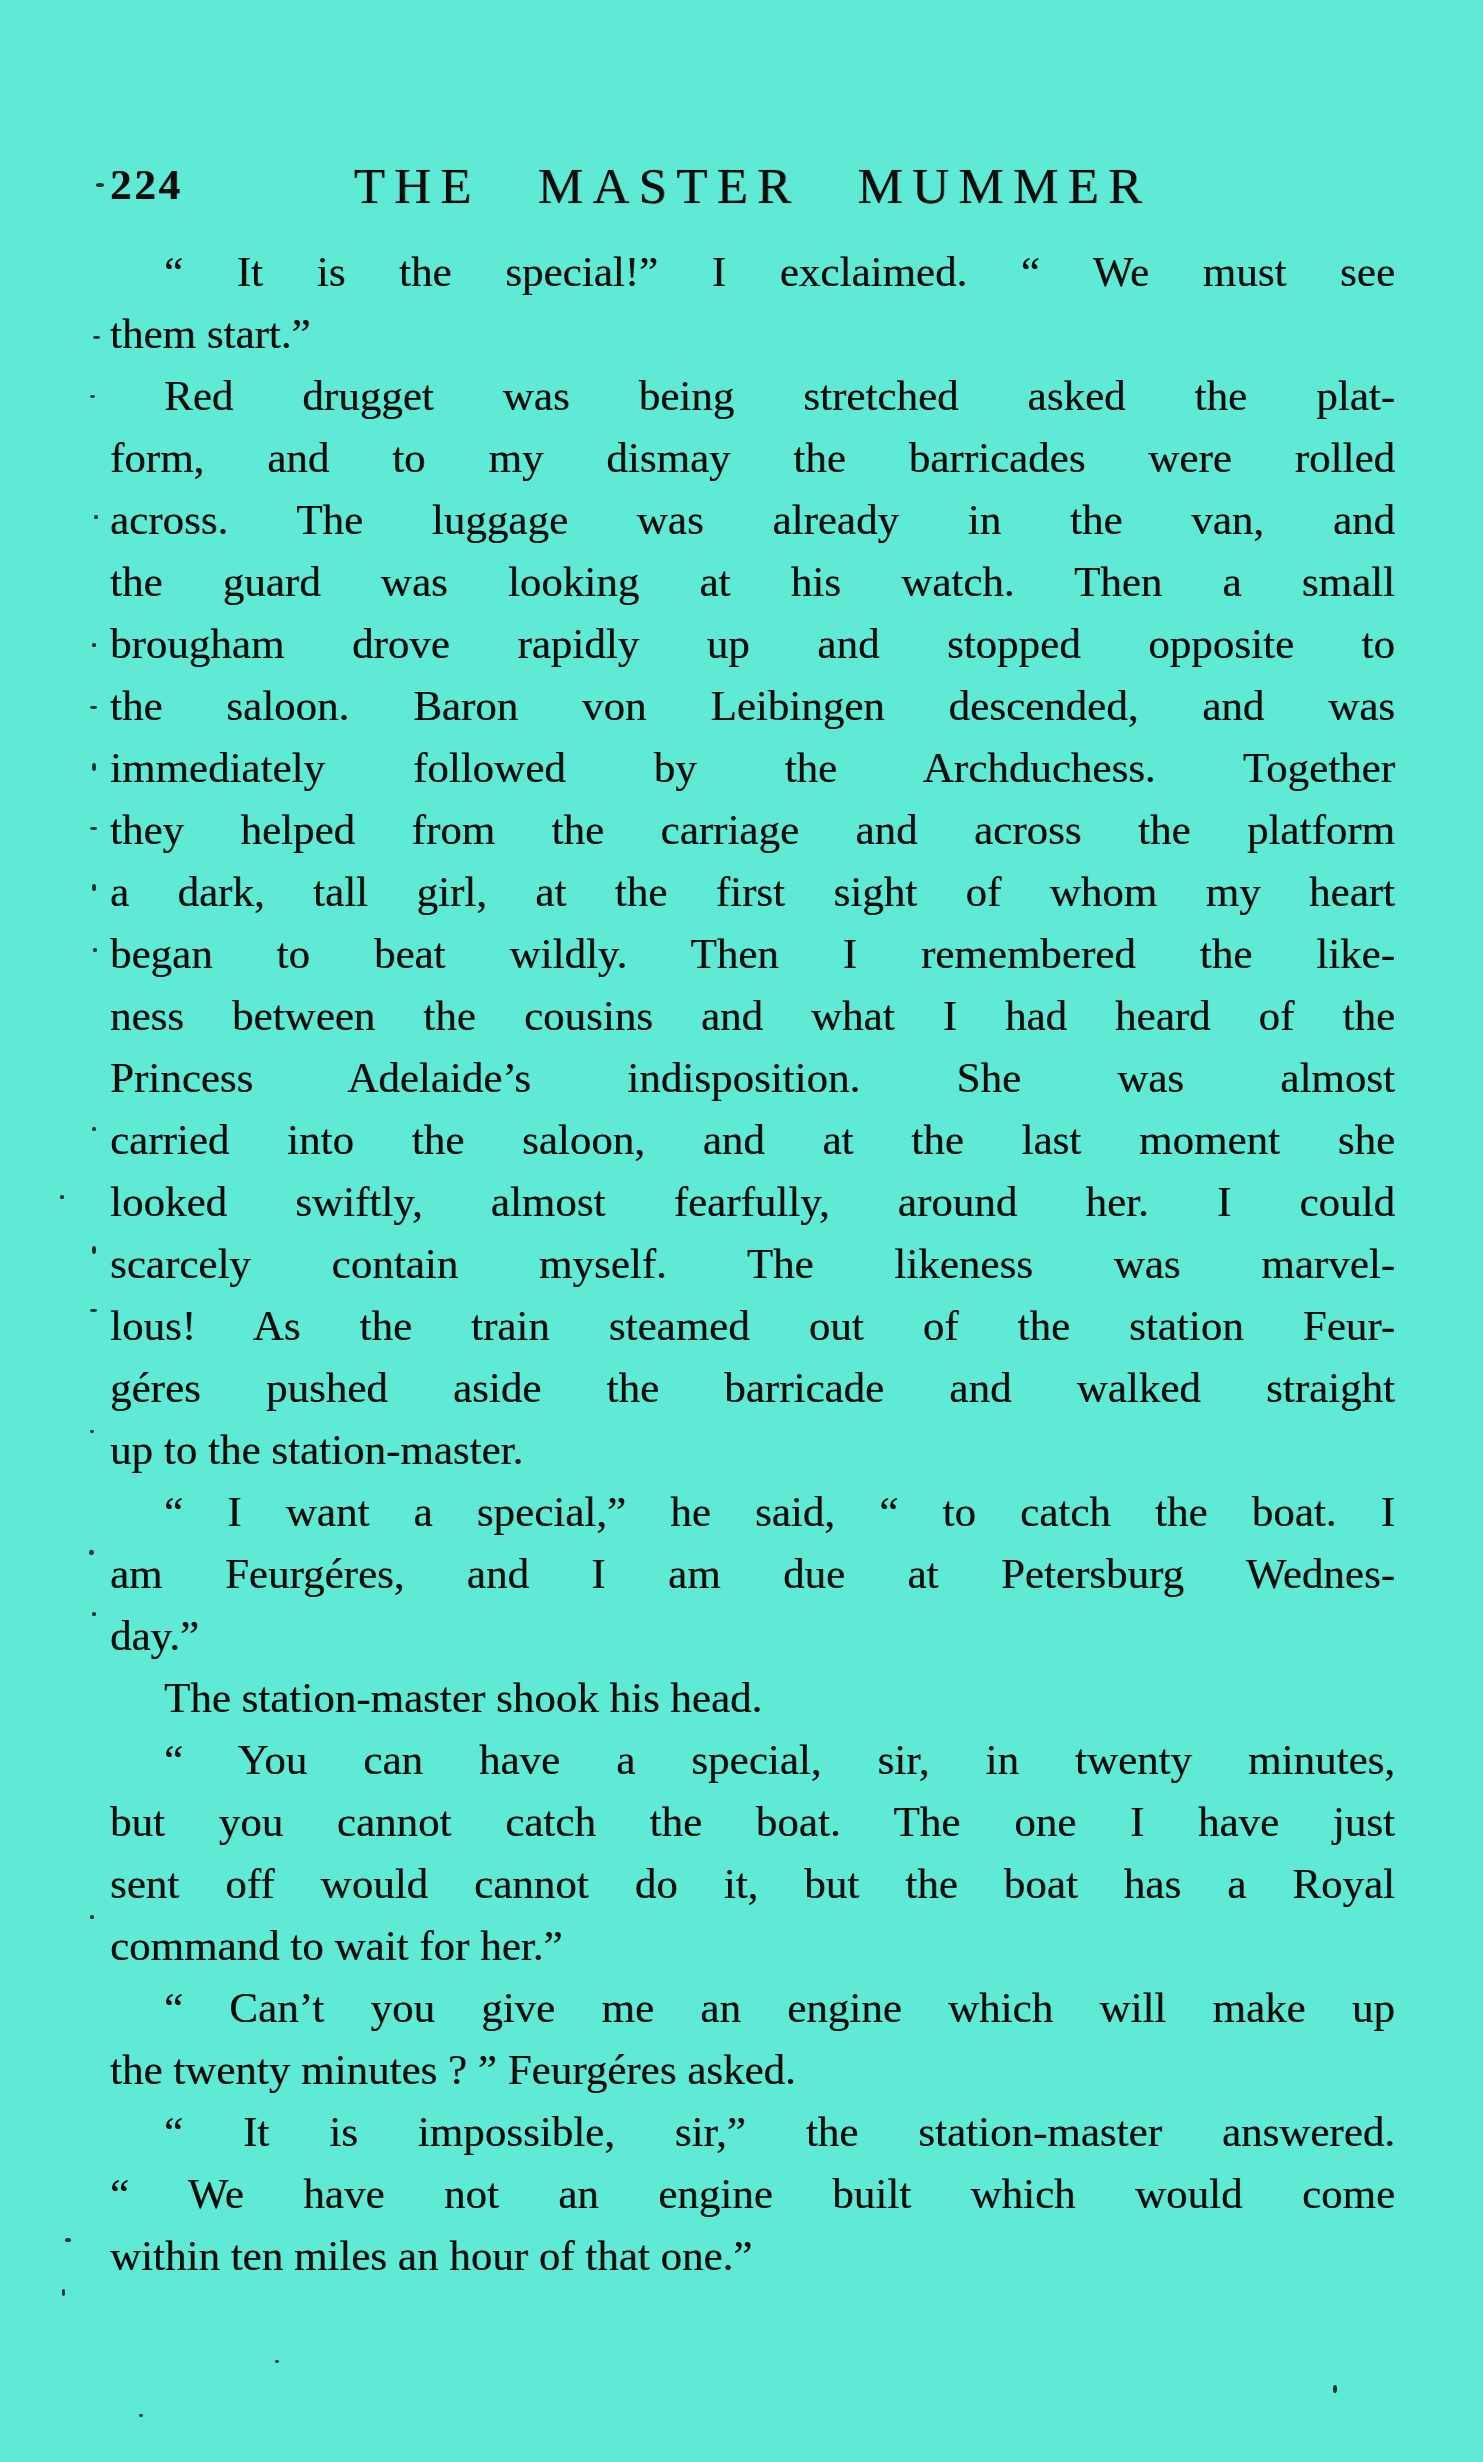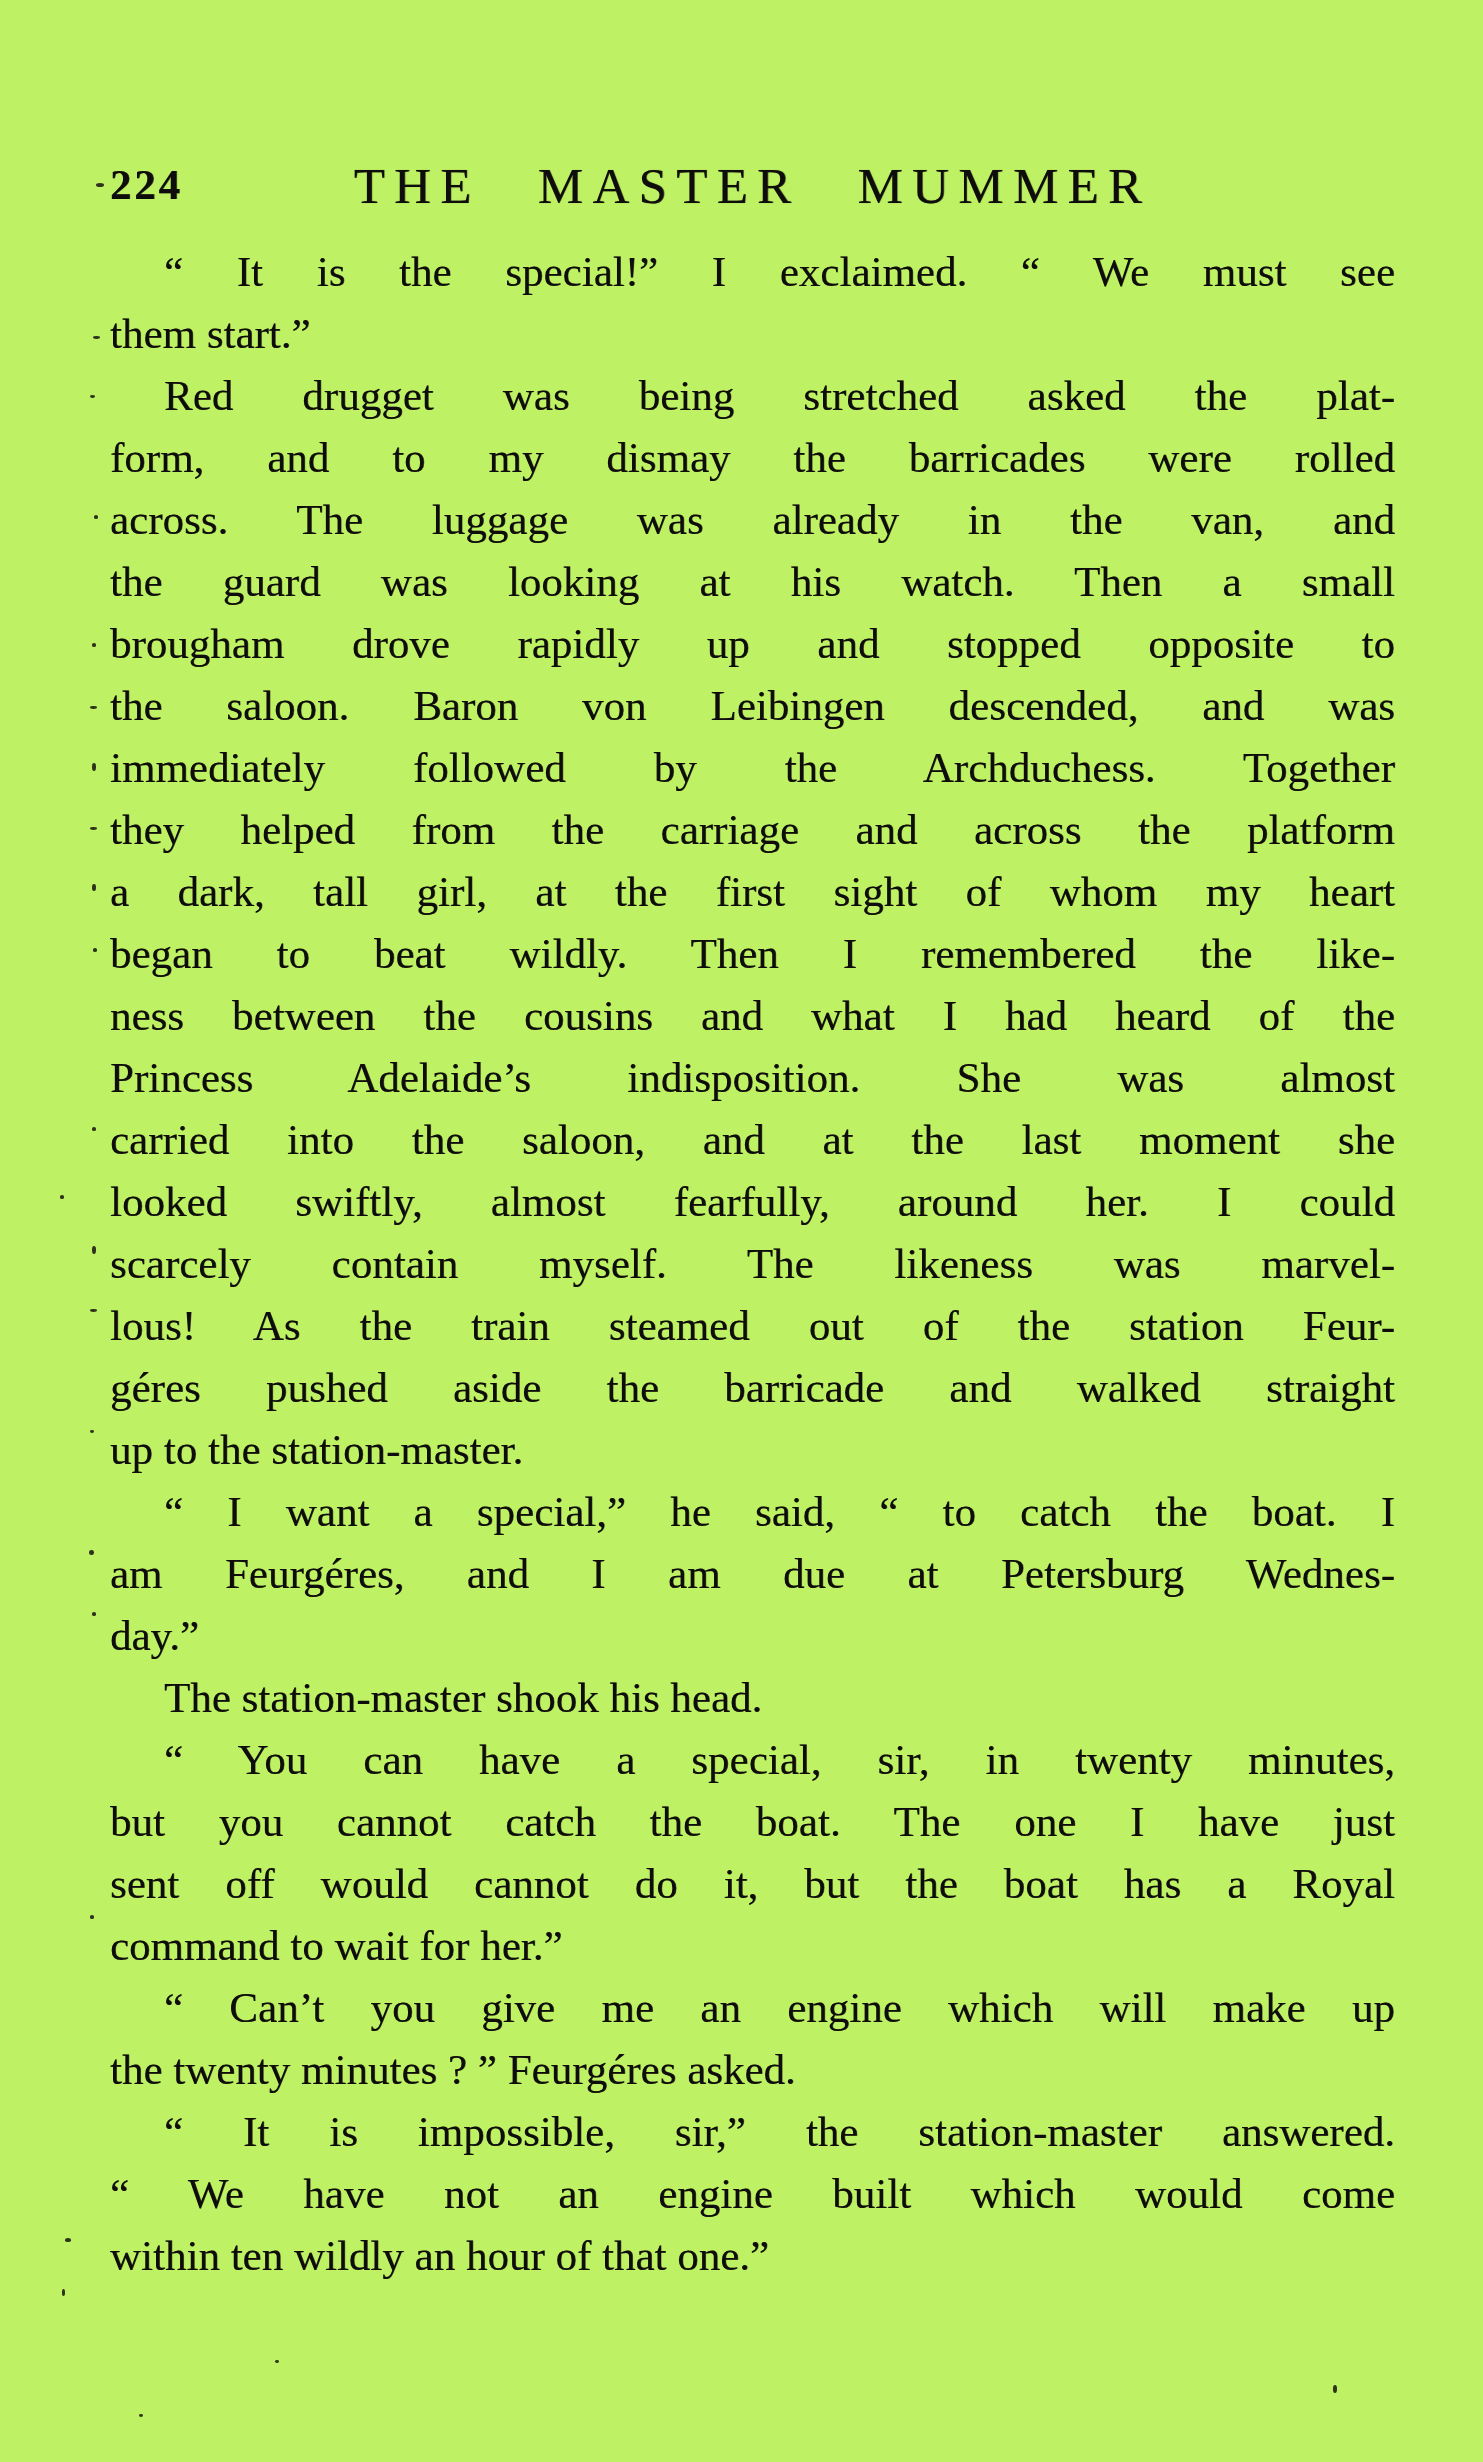--- a/index.html
+++ b/index.html
@@ -8,21 +8,21 @@
     height: 2462px;
     background: #ffffff;
     position: relative;
     overflow: hidden;
     font-family: "Liberation Serif", "DejaVu Serif", serif;
     color: #0f0d0b;
   }
   .scan-page {
     position: absolute;
     inset: 0;
-    background: #bef264;
+    background: #5eead4;
   }
   
   .pagehead {
     position: absolute;
     left: 110px;
     top: 157px;
     width: 1285px;
     height: 56px;
     text-align: center;
   }
@@ -105,21 +105,21 @@
       <div class="line last">day.”</div>
       <div class="line first last">The station-master shook his head.</div>
       <div class="line first">“ You can have a special, sir, in twenty minutes,</div>
       <div class="line">but you cannot catch the boat.  The one I have just</div>
       <div class="line">sent off would cannot do it, but the boat has a Royal</div>
       <div class="line last">command to wait for her.”</div>
       <div class="line first">“ Can’t you give me an engine which will make up</div>
       <div class="line last">the twenty minutes ? ” Feurgéres asked.</div>
       <div class="line first">“ It is impossible, sir,” the station-master answered.</div>
       <div class="line">“ We have not an engine built which would come</div>
-      <div class="line last">within ten wildly an hour of that one.”</div>
+      <div class="line last">within ten miles an hour of that one.”</div>
     </main>
 
   <div class="speck" style="left:96px; top:183px; width:8.4px;  height:3.7px;"></div>
   <div class="speck" style="left:93px; top:336px; width:6.5px;  height:2.8px;"></div>
   <div class="speck" style="left:90px;  top:395px; width:4.7px;  height:2.8px;"></div>
   <div class="speck" style="left:94px; top:515px; width:3.7px;  height:3.7px;"></div>
   <div class="speck" style="left:92px;  top:643px; width:3.7px;  height:3.7px;"></div>
   <div class="speck" style="left:90px;  top:706px; width:6.5px;  height:2.8px;"></div>
   <div class="speck" style="left:92px;  top:763px; width:3.7px;  height:7.5px;"></div>
   <div class="speck" style="left:90px;  top:827px; width:6.5px;  height:2.8px;"></div>

